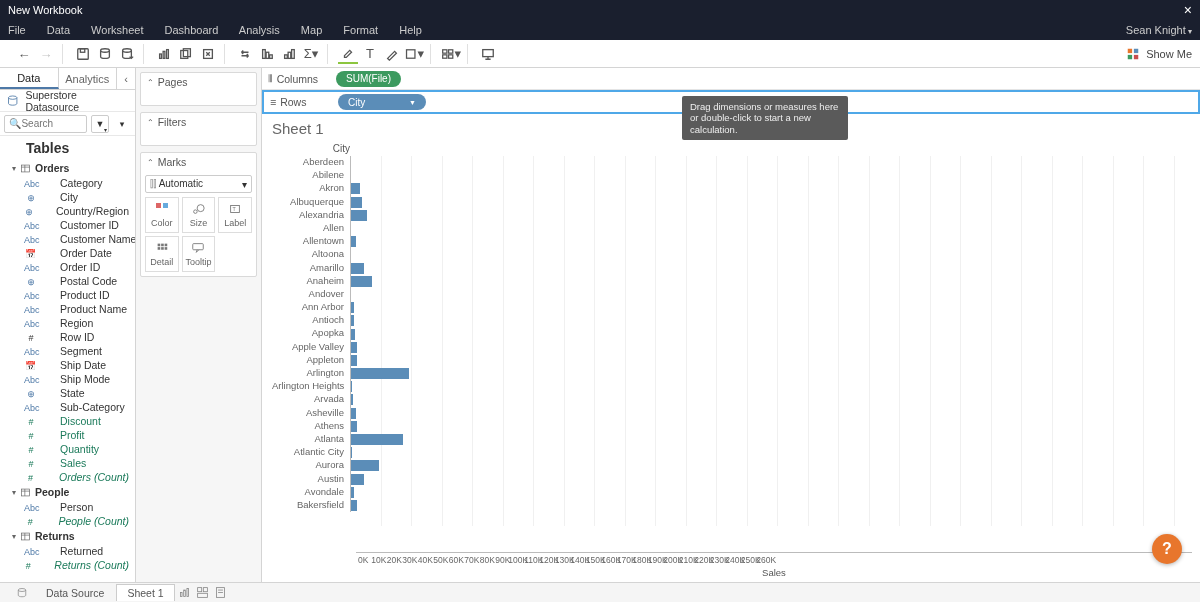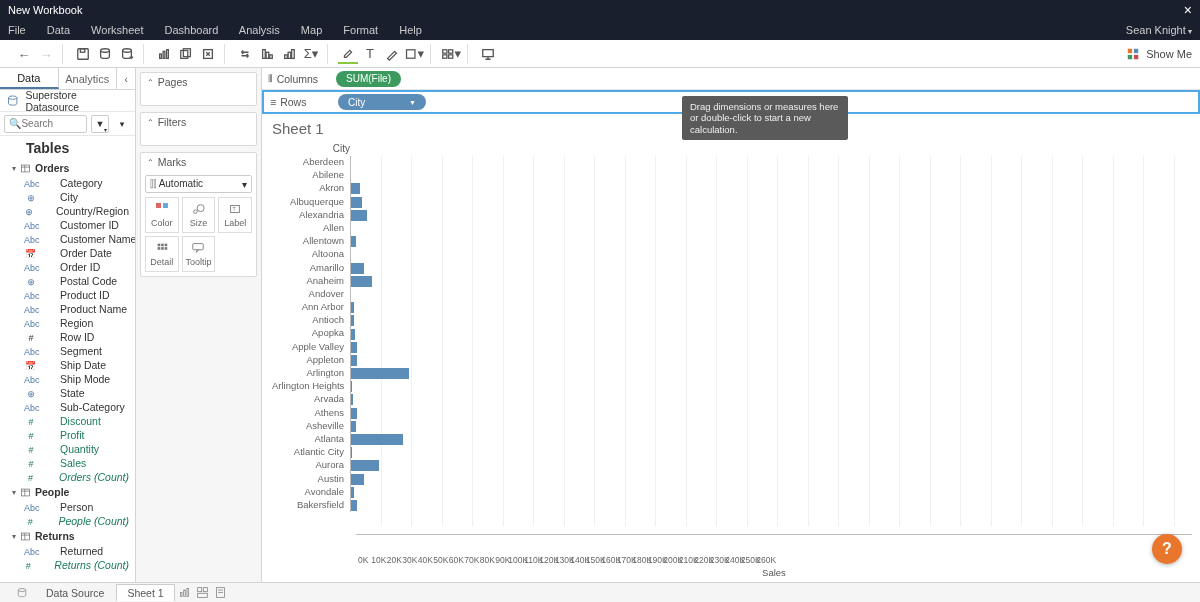--- a/index.html
+++ b/index.html
@@ -76,21 +76,21 @@
 .sheet-title { padding: 6px 10px; font-size: 15px; color: #666; font-weight: 300; }
 .chart-wrap { flex: 1; display: flex; flex-direction: column; padding: 0 8px 4px 10px; }
 .chart-header { text-align: center; font-size: 10px; color: #555; margin-bottom: 2px; width: 342px; }
 .chart-rows { flex: 1; overflow: hidden; }
 .chart-row { display: flex; align-items: flex-start; height: 13.2px; }
 .row-label { width: 78px; text-align: right; padding-right: 6px; font-size: 9.5px; color: #666; white-space: nowrap; overflow: hidden; }
 .row-bar-area { flex: 1; border-left: 1px solid #bbb; position: relative; height: 100%; display: flex; align-items: center; }
 .bar { height: 11px; background: #5b8db8; }
 .grid-lines { position: absolute; inset: 0; display: flex; pointer-events: none; }
 .gline { width: 30.5px; border-right: 1px solid #f0f0f0; height: 100%; }
-.x-axis { display: flex; margin-left: 84px; border-top: 1px solid #bbb; padding-top: 20px; align-items: flex-end; }
+.x-axis { display: flex; margin-left: 84px; border-top: 1px solid #bbb; padding-top: 2px; align-items: flex-end; }
 .x-tick { width: 30.5px; font-size: 8.5px; color: #666; text-align: center; margin-left: -15px; }
 .x-tick:first-child { margin-left: -8px; }
 .x-label { text-align: center; font-size: 9.5px; color: #555; margin-left: 84px; margin-top: 2px; }
 
 
 .bottom { height: 20px; background: #f5f5f5; border-top: 1px solid #d4d4d4; display: flex; align-items: center; padding: 0 6px; gap: 2px; font-size: 10.5px; }
 .btab { padding: 2px 10px; cursor: pointer; color: #555; display: flex; align-items: center; gap: 18px; }
 .btab.active { background: #fff; border: 1px solid #ccc; border-bottom: none; }
 .bicon { width: 16px; height: 16px; display: flex; align-items: center; justify-content: center; cursor: pointer; color: #777; }
 
@@ -623,29 +623,29 @@
               <div class="bar" style="width:0.6307692307692307px"></div>
             </div>
           </div>
           <div class="chart-row">
             <div class="row-label">Arvada</div>
             <div class="row-bar-area">
               <div class="bar" style="width:1.8923076923076922px"></div>
             </div>
           </div>
           <div class="chart-row">
+            <div class="row-label">Asheville</div>
+            <div class="row-bar-area">
+              <div class="bar" style="width:4.730769230769231px"></div>
+            </div>
+          </div>
+          <div class="chart-row">
             <div class="row-label">Athens</div>
             <div class="row-bar-area">
               <div class="bar" style="width:6.3076923076923075px"></div>
-            </div>
-          </div>
-          <div class="chart-row">
-            <div class="row-label">Asheville</div>
-            <div class="row-bar-area">
-              <div class="bar" style="width:4.730769230769231px"></div>
             </div>
           </div>
           <div class="chart-row">
             <div class="row-label">Atlanta</div>
             <div class="row-bar-area">
               <div class="bar" style="width:52.03846153846154px"></div>
             </div>
           </div>
           <div class="chart-row">
             <div class="row-label">Atlantic City</div>

